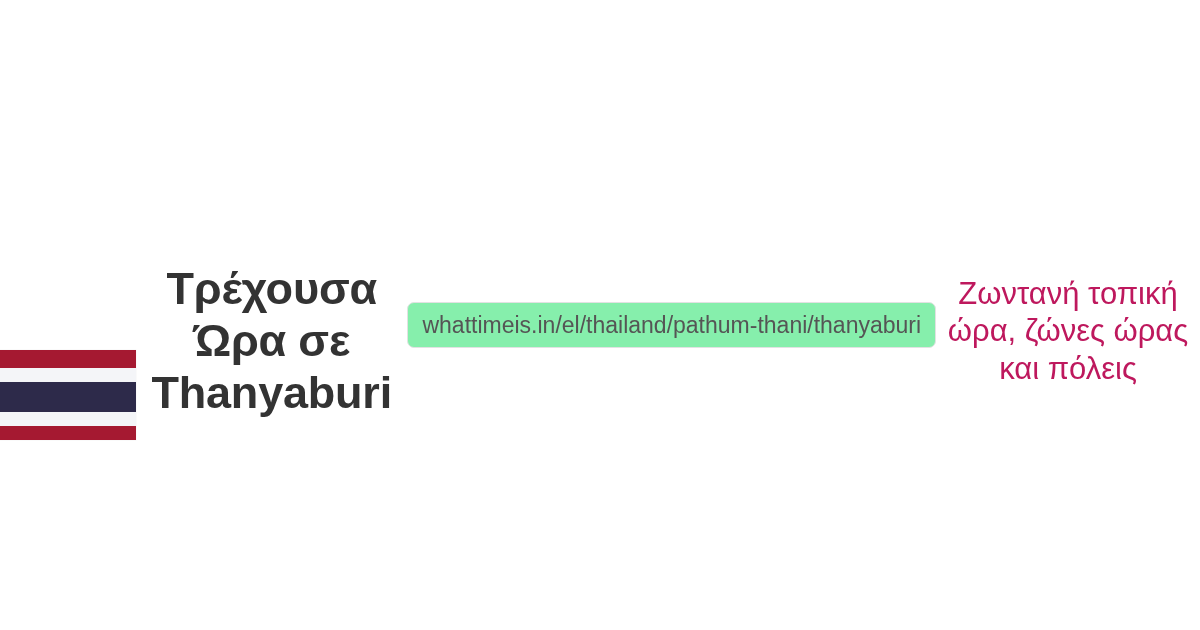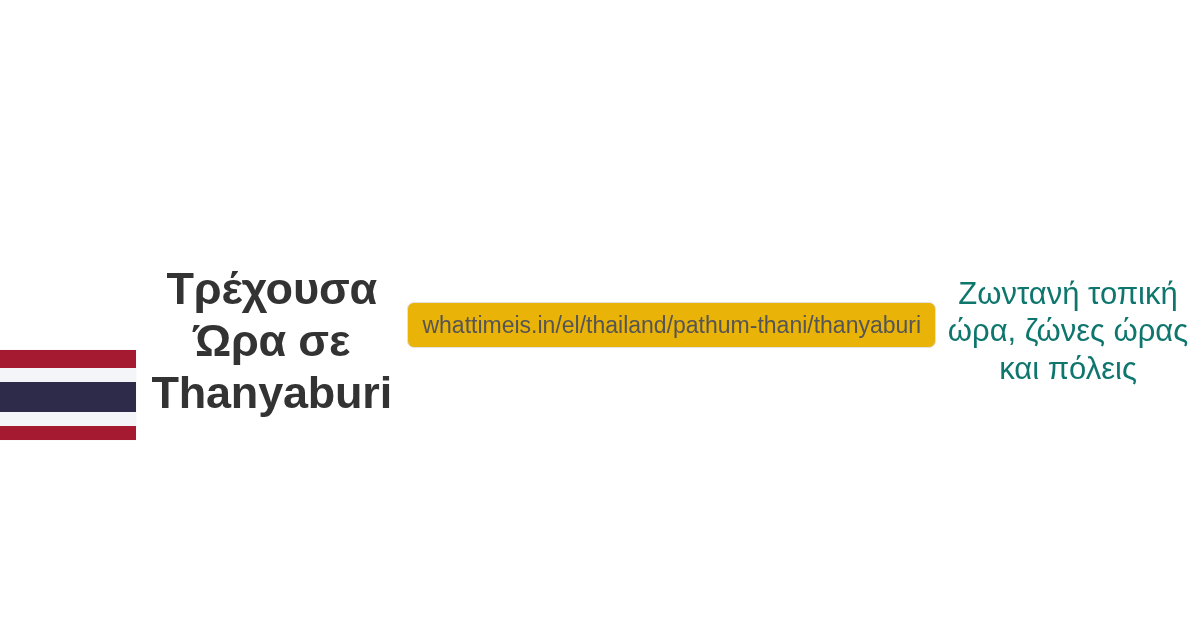--- a/index.html
+++ b/index.html
@@ -67,40 +67,40 @@
   }
 
   
   .url-chip {
     margin-top: 20px;
     display: inline-flex;
     align-items: center;
     justify-content: center;
     height: 46px;
     padding: 0 14px;
-    background: #eab308;
+    background: #86efac;
     border: 1px solid #e2e2e2;
     border-radius: 7px;
     box-sizing: border-box;
   }
   .url-text {
     font-size: 23px;
     color: #555555;
     white-space: nowrap;
     line-height: 1;
   }
 
   
   .subtitle {
     margin: 0;
     padding: 0;
     margin-top: 32px;
     font-size: 31px;
     font-weight: normal;
-    color: #0f766e;
+    color: #be185d;
     text-align: center;
     line-height: 1.2;
     max-width: 1080px;
   }
 </style>
 </head>
 <body>
 
 <div class="og-card">
 

